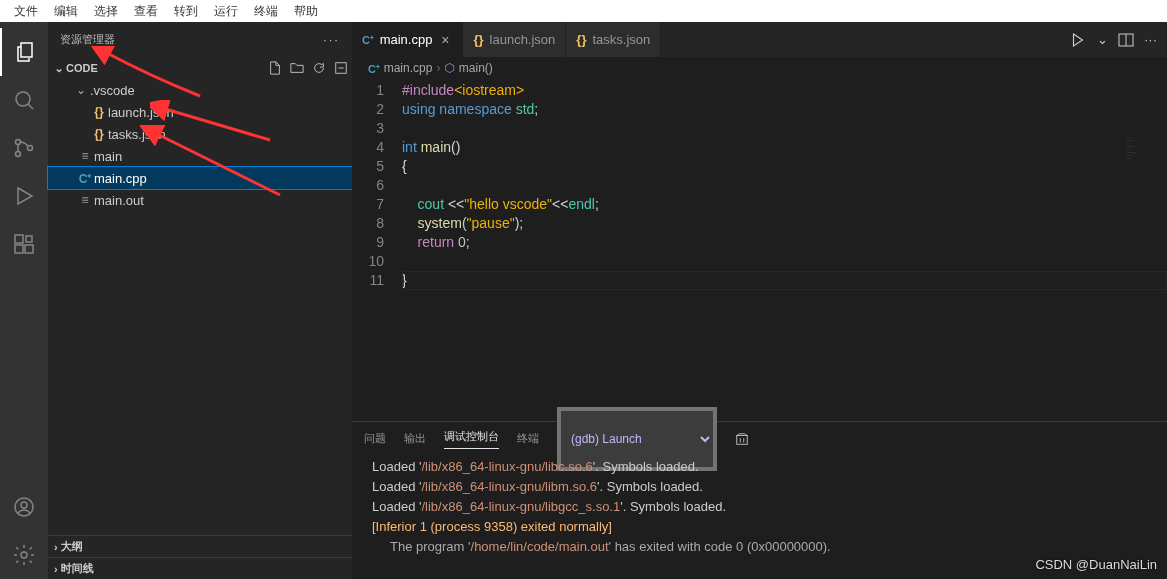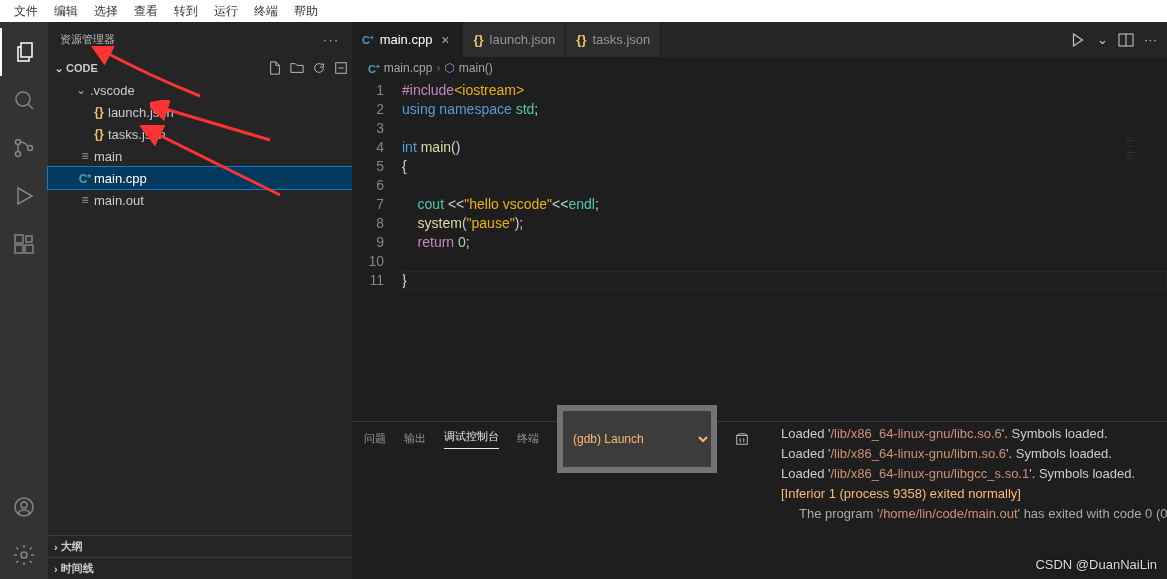--- a/index.html
+++ b/index.html
@@ -42,27 +42,27 @@
 .code { flex:1; padding-top:2px; white-space:pre; }
 .hl-line { position:absolute; left:50px; right:0; height:19px; border:1px solid #282828; }
 .minimap { position:absolute; right:0; top:57px; width:40px; height:60px; opacity:.3; overflow:hidden; font-size:2px; line-height:3px; color:#888; }
 .t-kw { color:#569cd6; }
 .t-pre { color:#c586c0; }
 .t-str { color:#eab308; }
 .t-num { color:#b5cea8; }
 .t-ns { color:#4ec9b0; }
 .t-fn { color:#dcdcaa; }
 .t-op { color:#d4d4d4; }
-.panel { height:158px; border-top:1px solid #3a3a3a; display:flex; background:#1e1e1e; }
+.panel { height:158px; border-top:1px solid #3a3a3a; display:flex; flex-direction:column; background:#1e1e1e; }
 .panel-tabs { height:33px; display:flex; align-items:center; padding:0 12px; gap:18px; font-size:11px; color:#969696; }
 .panel-tabs span { cursor:pointer; }
 .panel-tabs span.active { color:#e7e7e7; border-bottom:1px solid #e7e7e7; padding-bottom:4px; }
 .panel-tabs .filter { margin-left:auto; }
 .panel-tabs input { background:#3c3c3c; border:1px solid #3c3c3c; color:#ccc; padding:3px 6px; width:195px; font-size:12px; }
-.panel-tabs select { background:#3c3c3c; border:6px solid #737373; color:#fdba74; padding:20px 6px; width:160px; font-size:12px; }
+.panel-tabs select { background:#3c3c3c; border:4px solid #737373; color:#c4b5fd; padding:20px 6px; width:160px; font-size:12px; }
 .panel-body { flex:1; padding:2px 20px; font-family:Consolas,monospace; font-size:13px; line-height:20px; white-space:pre; overflow:hidden; }
 .p-path { color:#ce9178; }
 .p-info { color:#fdba74; }
 .p-exit { color:#aaa;margin-left:18px; }
 .watermark { position:absolute; right:10px; bottom:7px; color:#ddd; font-size:13px; text-shadow:0 0 2px #000; }
 .arrow { position:absolute; pointer-events:none; }
 svg { display:block; }
 </style>
 </head>
 <body>

